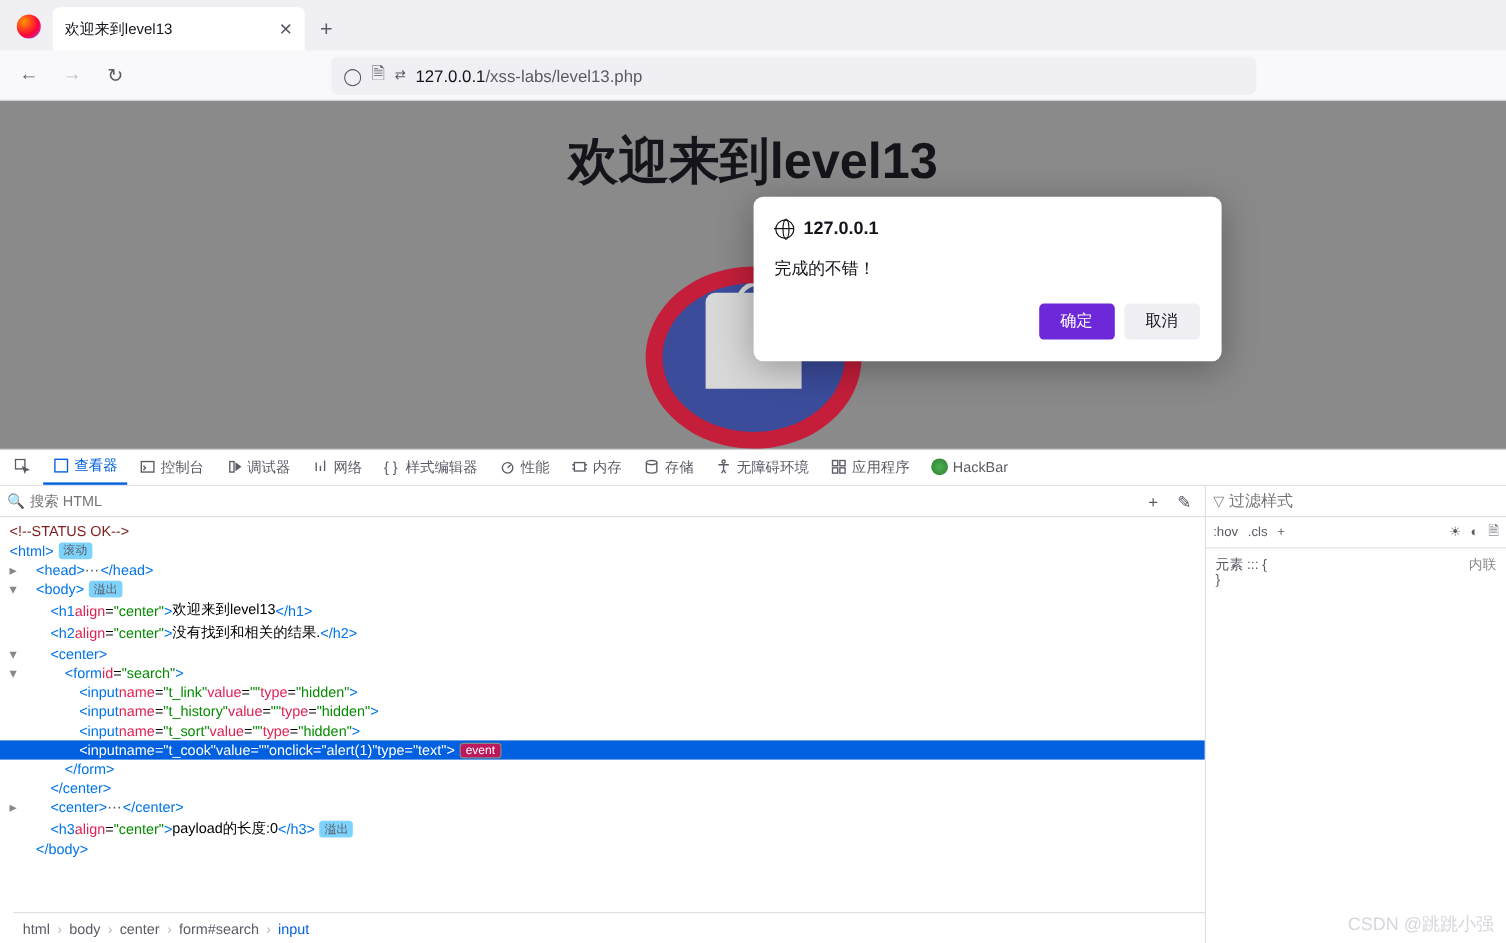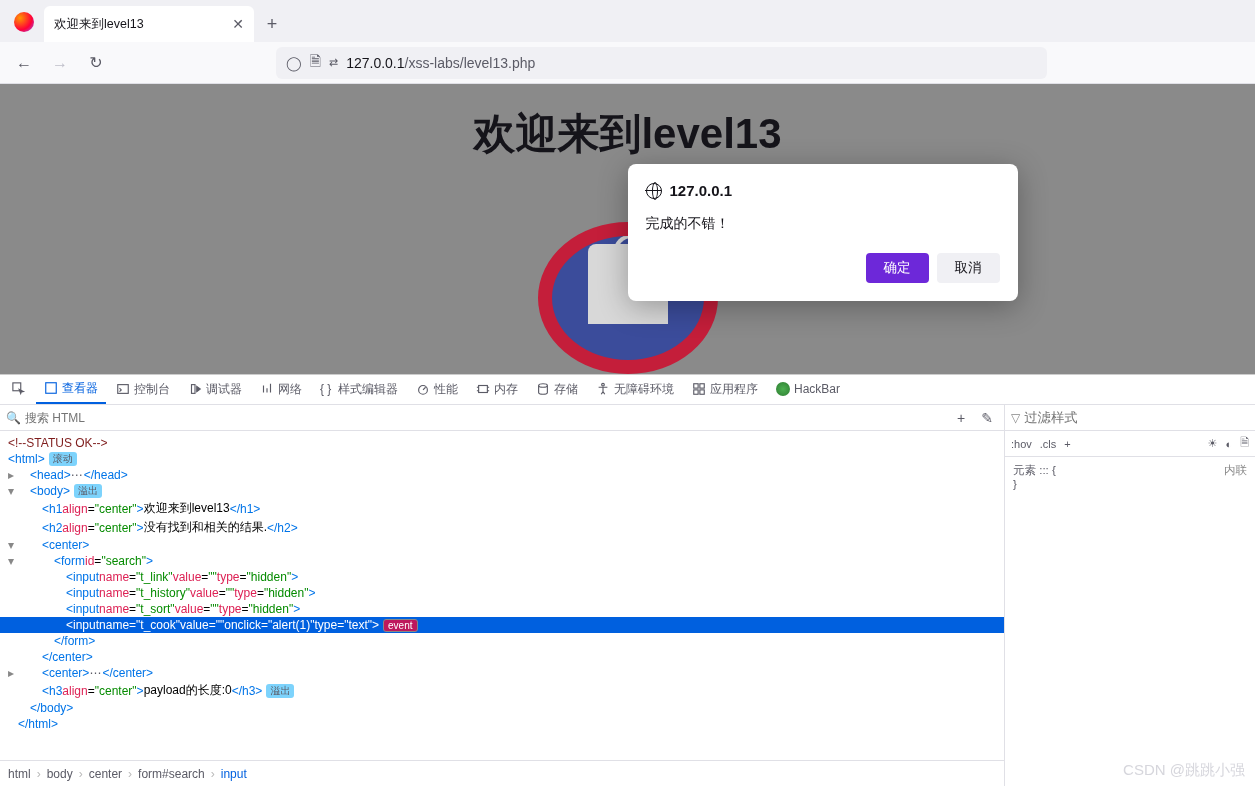--- a/index.html
+++ b/index.html
@@ -65,21 +65,21 @@
 .doctype { color: #888; font-style: italic; }
 .comment { color: #7f1d1d; text-align: right; }
 .tag { color: #0074e8; }
 .attr-n { color: #d25; }
 .str { color: #058b00; }
 .txt { color: #000; }
 .badge { display: inline-block; background: #7dd3fc; color: #5b5b66; border-radius: 3px; padding: 0 4px; font-size: 10px; margin-left: 4px; font-family: sans-serif; }
 .badge.ev { background: #be185d; border: 1px solid #888; color: #000; }
 .dots { letter-spacing: 1px; color: #5b5b66; }
 
-.crumbs { height: 26px; border-top: 1px solid #e0e0e6; display: flex; align-items: center; padding: 0 8px; font-size: 12px; gap: 6px; color: #5b5b66; }
+.crumbs { height: 26px; border-top: 1px solid #e0e0e6; display: flex; align-items: center; padding: 0 8px; font-size: 12px; gap: 6px; color: #5b5b66; margin-left: 11px; }
 .crumbs .sep { color: #bbb; }
 .crumbs .c.cur { color: #0060df; }
 
 .filter-bar { height: 26px; border-bottom: 1px solid #e0e0e6; display: flex; align-items: center; padding: 0 6px; font-size: 12px; color: #888; gap: 4px; }
 .rules-tb { height: 26px; border-bottom: 1px solid #e0e0e6; display: flex; align-items: center; padding: 0 6px; gap: 8px; font-size: 11px; color: #5b5b66; }
 .rules-tb .sp { flex: 1; }
 .rules-body { flex: 1; padding: 6px 8px; font-family: Consolas, monospace; font-size: 11.5px; color: #5b5b66; }
 .inline-badge { float: right; color: #888; }
 
 .watermark { position: absolute; right: 10px; bottom: 6px; color: rgba(210,210,216,0.9); font-size: 15px; pointer-events: none; }
@@ -269,24 +269,20 @@
             <span class="ind" style="width:22px"></span>
             <span class="tag">&lt;center&gt;</span>
             <span class="dots"> ⋯ </span>
             <span class="tag">&lt;/center&gt;</span>
           </div>
         <div class="line"><span class="ind" style="width:34px"></span><span class="tag">&lt;h3</span> <span class="attr-n">align</span>=<span class="str">"center"</span><span class="tag">&gt;</span><span class="txt">payload的长度:0</span><span class="tag">&lt;/h3&gt;</span> <span class="badge">溢出</span></div>
         <div class="line">
             <span class="ind" style="width:22px"></span>
             <span class="tag">&lt;/body&gt;</span>
           </div>
-        <div class="line">
-            <span class="ind" style="width:10px"></span>
-            <span class="tag">&lt;/html&gt;</span>
-          </div>
       </div>
 
       <div class="crumbs">
         <span class="c">html</span>
           <span class="sep">›</span>
         <span class="c">body</span>
           <span class="sep">›</span>
         <span class="c">center</span>
           <span class="sep">›</span>
         <span class="c">form#search</span>

